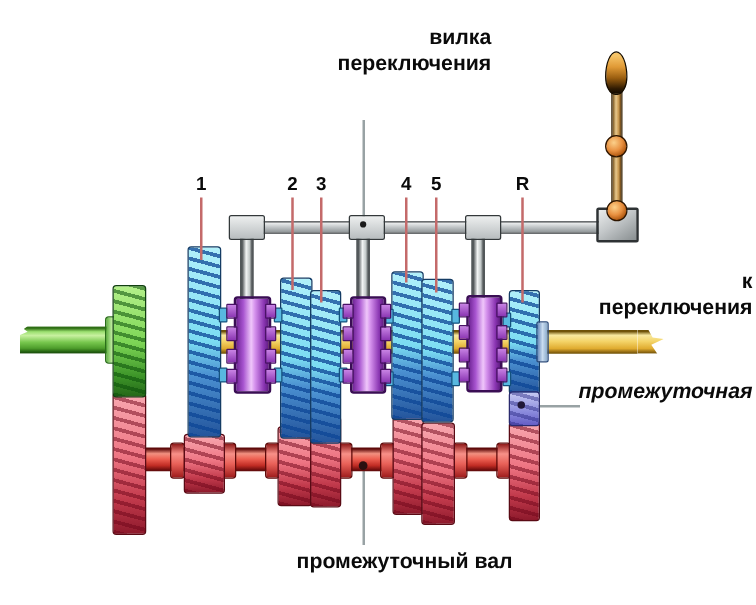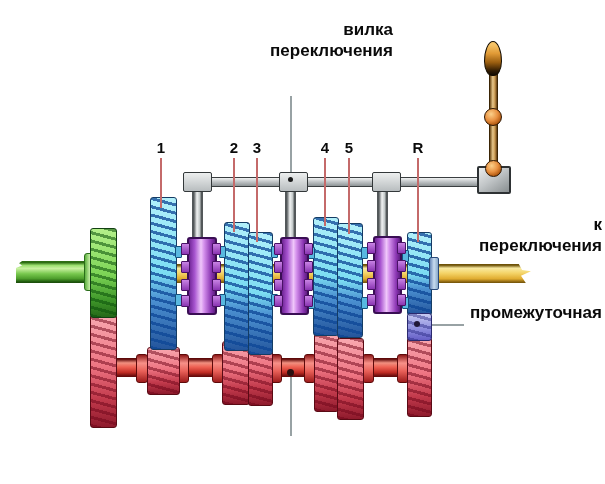--- a/index.html
+++ b/index.html
@@ -202,20 +202,23 @@
   <div class="lbl" style="left:193px;top:19px;width:200px;">
     <span>вилка</span>
     <span>переключения</span>
   </div>
   <div class="lbl" style="left:5px;top:179px;width:112px;">
   </div>
   <div class="lbl" style="left:432px;top:214px;width:170px;">
     <span>к</span>
     <span>переключения</span>
   </div>
-  <div class="lbl" style="left:448px;top:302px;width:154px;">
+  <div class="lbl" style="left:448px;top:302px;width:154px;font-style:italic;">
     <span>промежуточная</span>
+  </div>
+  <div class="lbl" style="left:200px;top:438px;width:210px;">
+    <span>промежуточный вал</span>
   </div>
 
   <div class="dot" style="left:287px;top:369px;width:7px;height:7px;background:#2A1010;"></div>
   <div class="dot" style="left:414px;top:321px;width:6px;height:6px;background:#201838;"></div>
 
 </div>
 
 </body></html>

